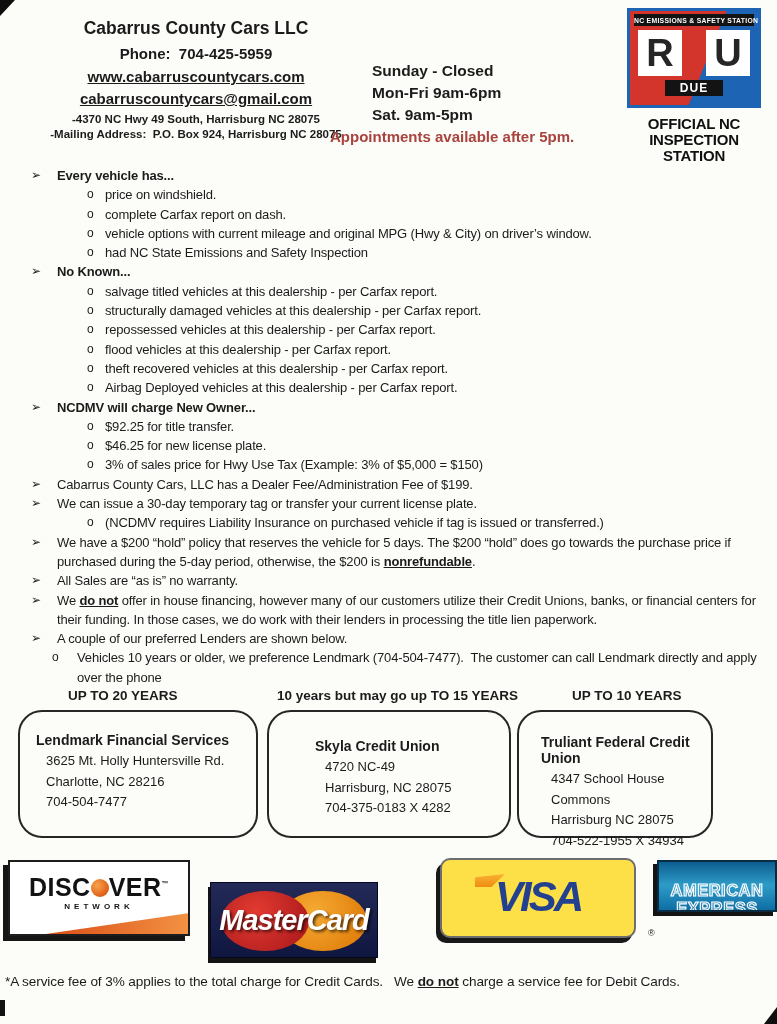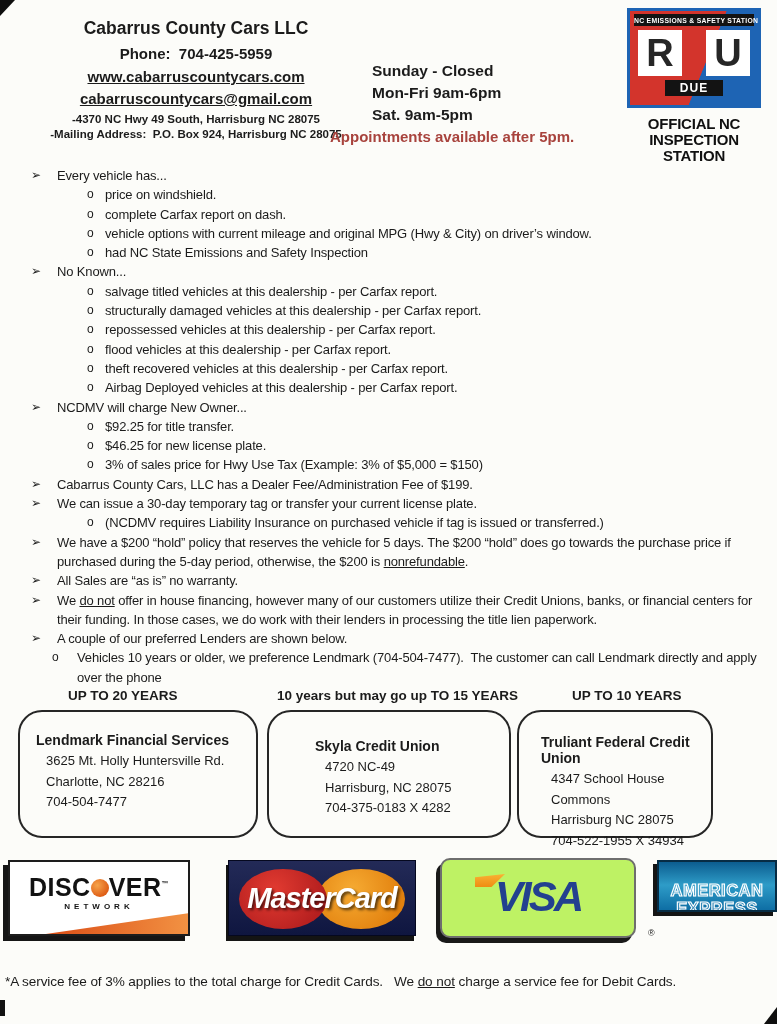--- a/index.html
+++ b/index.html
@@ -1,18 +1,18 @@
 <!DOCTYPE html>
 <html><head>
 <meta charset="utf-8">
 <style>
   * { margin:0; padding:0; box-sizing:border-box; }
   html,body { width:777px; height:1024px; }
   body { font-family:"Liberation Sans", sans-serif; color:#1b1b1b; background:#fcfcf9; position:relative; overflow:hidden; }
-  .b { font-weight:400; }
+  .b { font-weight:700; }
   .u { text-decoration:underline; }
 
   
   .art-tl { position:absolute; left:0; top:0; width:0; height:0;
             border-top:16px solid #0e0e0e; border-right:15px solid transparent; }
   .art-bl { position:absolute; left:0; top:1000px; width:5px; height:16px; background:#121212; }
   .art-br { position:absolute; right:0; top:1007px; width:0; height:0;
             border-bottom:17px solid #0e0e0e; border-left:13px solid transparent; }
 
   
@@ -74,31 +74,31 @@
                letter-spacing:.5px; color:#121212; position:relative; z-index:2; }
   .disc-o { display:inline-block; width:18px; height:18px; border-radius:50%;
             background:radial-gradient(circle at 35% 35%, #f6a44c, #de5d15 72%); vertical-align:-1px; }
   .disc-tm { font-size:7px; vertical-align:10px; }
   .disc-network { text-align:center; font-size:8px; font-weight:700; letter-spacing:4px;
                   color:#121212; position:relative; z-index:2; }
   .disc-swoosh { position:absolute; right:-1px; bottom:-1px; width:150px; height:22px;
                  background:linear-gradient(90deg,#da4a14,#f29243);
                  clip-path:polygon(0 100%, 100% 0, 100% 100%); z-index:1; }
 
-  .mastercard { left:228px; width:188px; height:76px; border:1px solid #05081f;
-                background:linear-gradient(180deg,#232a57,#0f1640); box-shadow:-2px 5px 0 #141414; }
+  .mastercard { left:210px; width:168px; height:76px; border:1px solid #05081f;
+                background:linear-gradient(180deg,#232a57,#0f1640); box-shadow:-2px 5px 0 #141414;margin-top:22px; }
   .mc-orange { position:absolute; right:10px; top:8px; width:88px; height:60px; border-radius:50%;
                background:radial-gradient(circle at 40% 35%, #f6ab33, #e2810e 75%); }
   .mc-red { position:absolute; left:10px; top:8px; width:88px; height:60px; border-radius:50%;
             background:radial-gradient(circle at 40% 35%, #e23b31, #b51f1f 75%); }
   .mc-label { position:absolute; left:0; top:21px; width:100%; text-align:center; color:#fff;
               font-size:29px; font-weight:700; font-style:italic; letter-spacing:-1px;
               text-shadow:2px 2px 3px rgba(0,0,0,.65); z-index:3; }
 
-  .visa { left:440px; top:858px; width:196px; height:80px; background:#bef264; border:2px solid #6e6e6e;
+  .visa { left:440px; top:858px; width:196px; height:80px; background:#fde047; border:2px solid #6e6e6e;
           border-radius:10px; box-shadow:-4px 5px 0 #191919; }
   .visa-word { text-align:center; margin-top:13px; font-size:42px; font-weight:800; font-style:italic;
                color:#23418f; letter-spacing:-3px; }
   .visa-flag { position:absolute; left:33px; top:14px; width:30px; height:13px;
                background:linear-gradient(#f9b234,#ef8c12);
                clip-path:polygon(0 25%, 100% 0, 55% 100%, 0 100%); }
 
   .amex { left:657px; width:120px; height:52px; border:2px solid #072c44;
           background:linear-gradient(180deg,#0c5d8f 0%,#2e9cc8 48%,#0e6ea4 100%);
           box-shadow:-4px 4px 0 #141414; }

